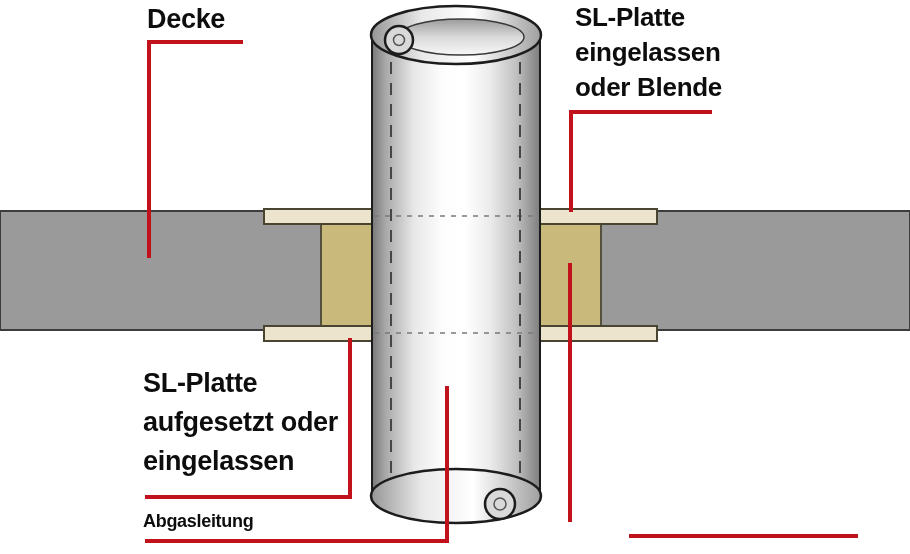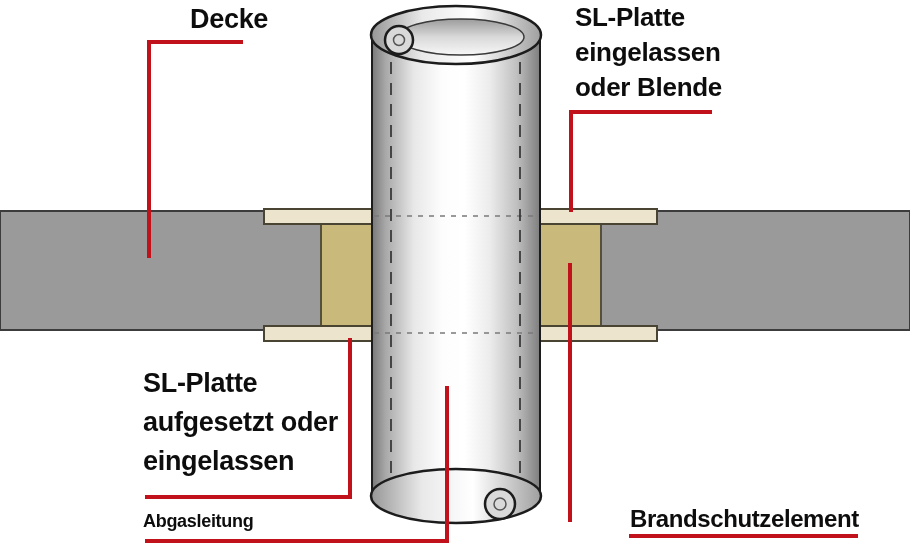--- a/index.html
+++ b/index.html
@@ -14,21 +14,21 @@
   .stage svg { position: absolute; left: 0; top: 0; }
   .label {
     position: absolute;
     font-weight: bold;
     color: #0d0d0d;
     white-space: pre-line;
     letter-spacing: -0.3px;
     font-size: 26px;
     line-height: 34px;
   }
-  .label--decke   { left: 147px; top: 2px;   font-size: 27px; margin-left: 43px; }
+  .label--decke   { left: 147px; top: 2px;   font-size: 27px; }
   .label--sl-top  { left: 575px; top: 0px;   line-height: 35px; }
   .label--sl-bot  { left: 143px; top: 364px; font-size: 27px; line-height: 39px; }
   .label--abgas   { left: 143px; top: 504px; font-size: 18px; }
   .label--brand   { left: 630px; top: 502px; font-size: 24px; letter-spacing: -0.4px; }
 </style>
 </head>
 <body>
 
 <div class="stage">
 
@@ -95,15 +95,14 @@
   <div class="label label--sl-top">SL-Platte
 eingelassen
 oder Blende</div>
 
   <div class="label label--sl-bot">SL-Platte
 aufgesetzt oder
 eingelassen</div>
 
   <div class="label label--abgas">Abgasleitung</div>
 
-  <div class="label label--brand">Brandschutzelement</div>
 
 </div>
 
 </body></html>

